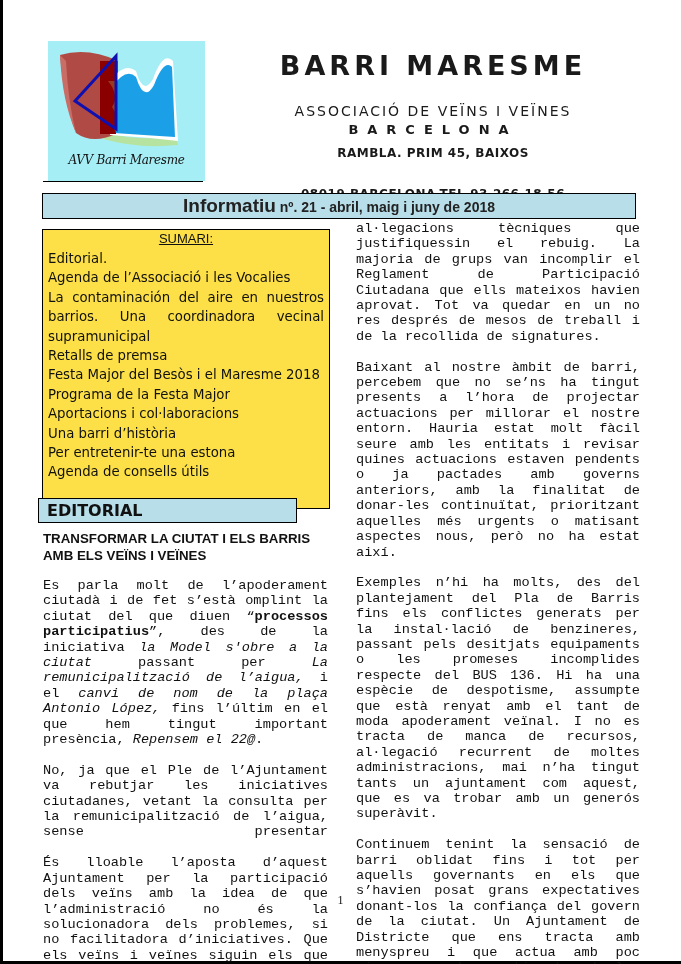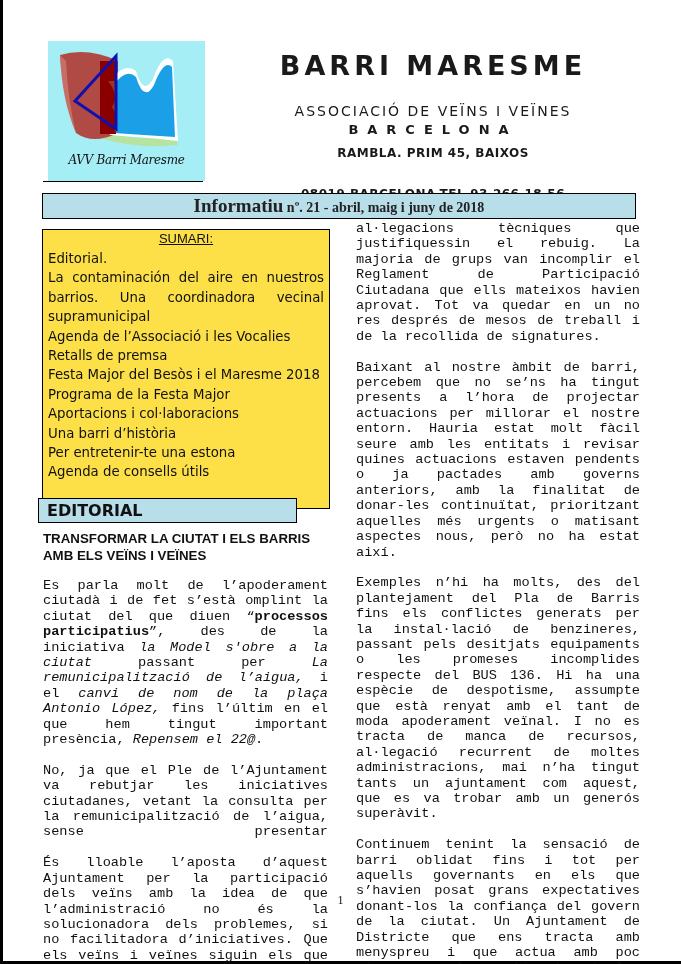--- a/index.html
+++ b/index.html
@@ -44,21 +44,21 @@
     color: #1a1a1a;
   }
   .address1 { top: 146px; }
   .address2 { top: 163px; margin-top: 24px; }
 
   
   .issue-bar {
     position: absolute; left: 42px; top: 193px; width: 594px; height: 26px;
     background: #b8dee9; border-left: 1px solid #000; border-right: 1px solid #000;
     border-top: 1px solid #000; border-bottom: 1px solid #000; box-sizing: border-box;
-    text-align: center; font-family: Liberation Serif, serif; line-height: 24px;
+    text-align: center; font-family: Liberation Sans, sans-serif; line-height: 24px;
   }
   .issue-bar .big { font-size: 19px; font-weight: bold; color: #222; }
   .issue-bar .rest { font-size: 14px; font-weight: bold; color: #222; }
 
   
   .sumari {
     position: absolute; left: 42px; top: 229px; width: 288px; height: 280px;
     background: #fde047; border: 1px solid #000; box-sizing: border-box;
     padding: 2px 5px 0 5px;
     font-family: "DejaVu Sans", sans-serif; font-size: 13.3px; line-height: 19.4px; color: #111;
@@ -131,22 +131,22 @@
 <div class="address1">RAMBLA. PRIM 45, BAIXOS</div>
 <div class="address2">08019 BARCELONA-TEL.93.266.18.56</div>
 
 <div class="issue-bar">
   <span class="big">Informatiu</span><span class="rest"> nº. 21   -  abril, maig i juny de  2018</span>
 </div>
 
 <div class="sumari">
   <div class="sumari-title">SUMARI:</div>
   <div class="sumari-item">Editorial.</div>
+  <div class="sumari-item">Agenda de l’Associació i les Vocalies</div>
   <div class="sumari-item">La contaminación del aire en nuestros barrios. Una coordinadora vecinal supramunicipal</div>
-  <div class="sumari-item">Agenda de l’Associació i les Vocalies</div>
   <div class="sumari-item">Retalls de premsa</div>
   <div class="sumari-item">Festa Major del Besòs i el Maresme 2018</div>
   <div class="sumari-item">Programa de la Festa Major</div>
   <div class="sumari-item">Aportacions i col·laboracions</div>
   <div class="sumari-item">Una barri d’història</div>
   <div class="sumari-item">Per entretenir-te una estona</div>
   <div class="sumari-item">Agenda de consells útils</div>
 </div>
 
 <div class="editorial-bar">EDITORIAL</div>

